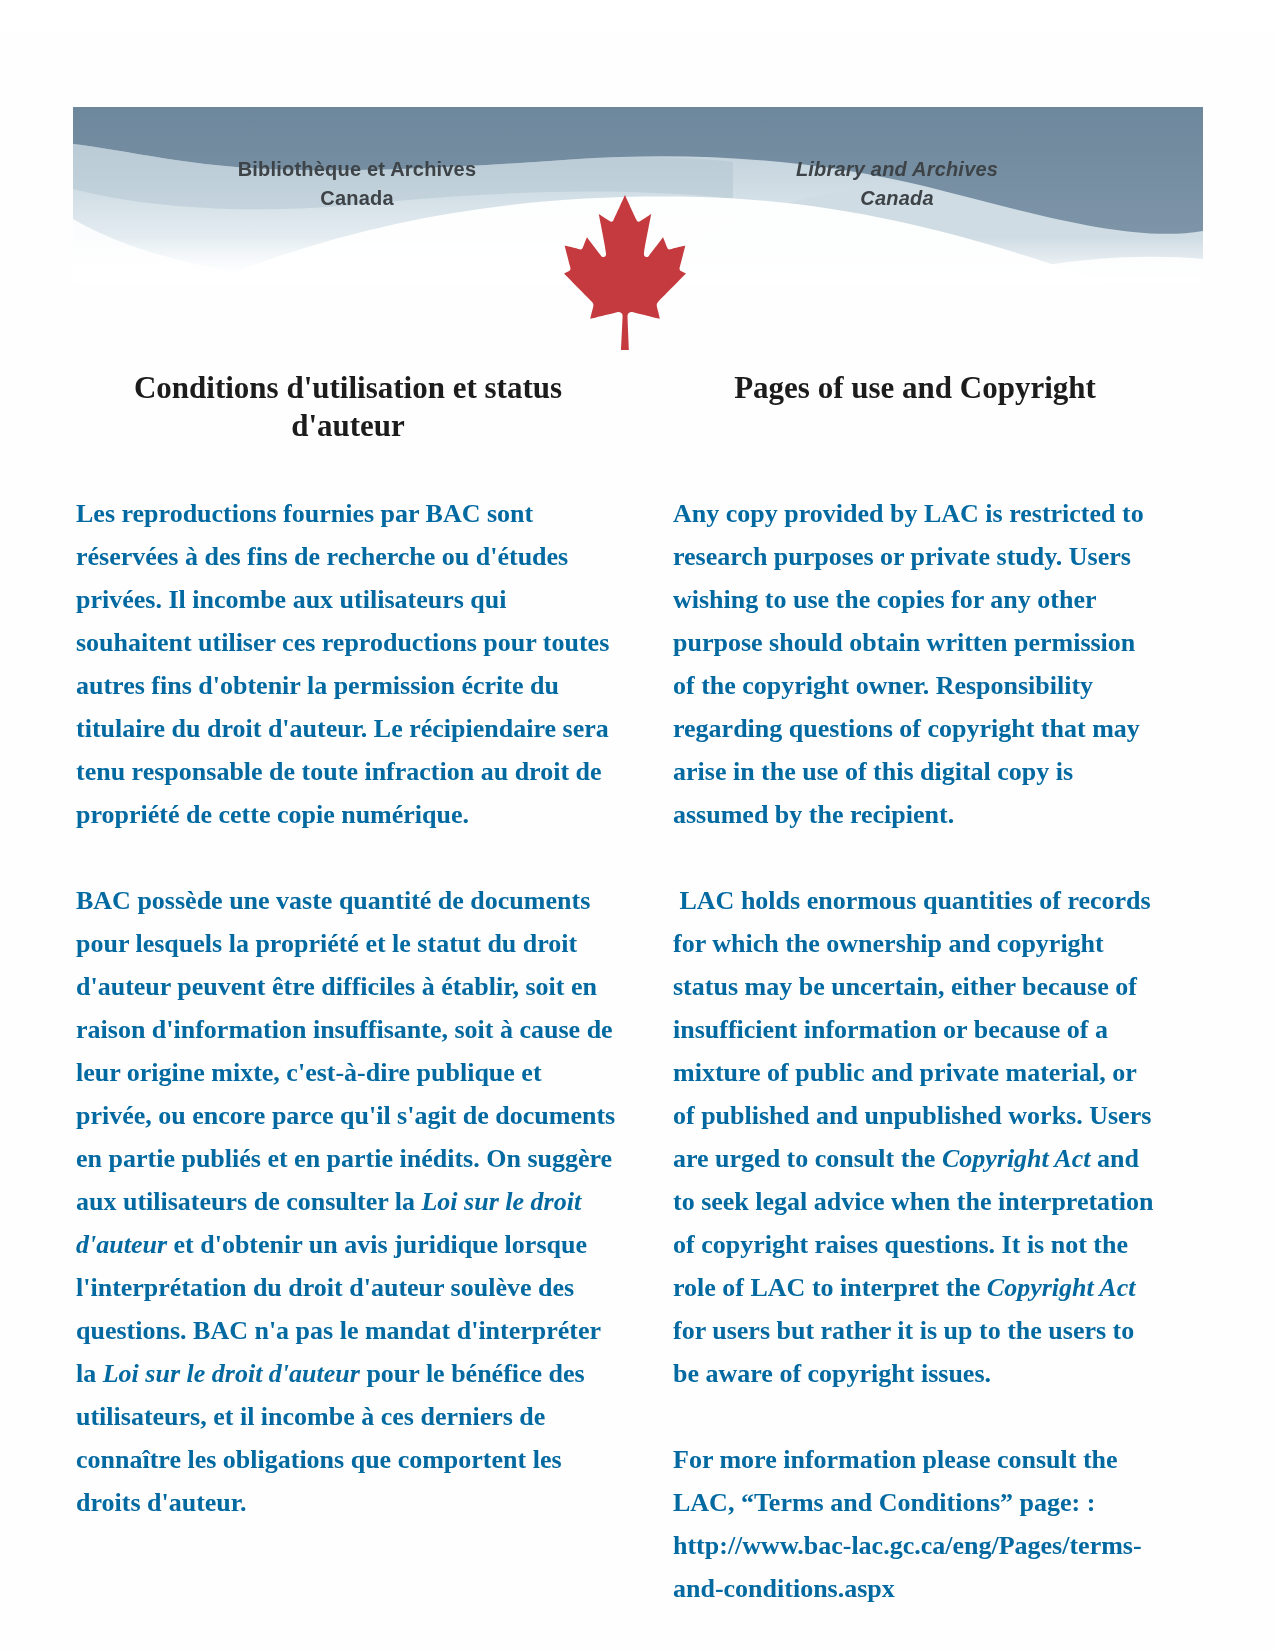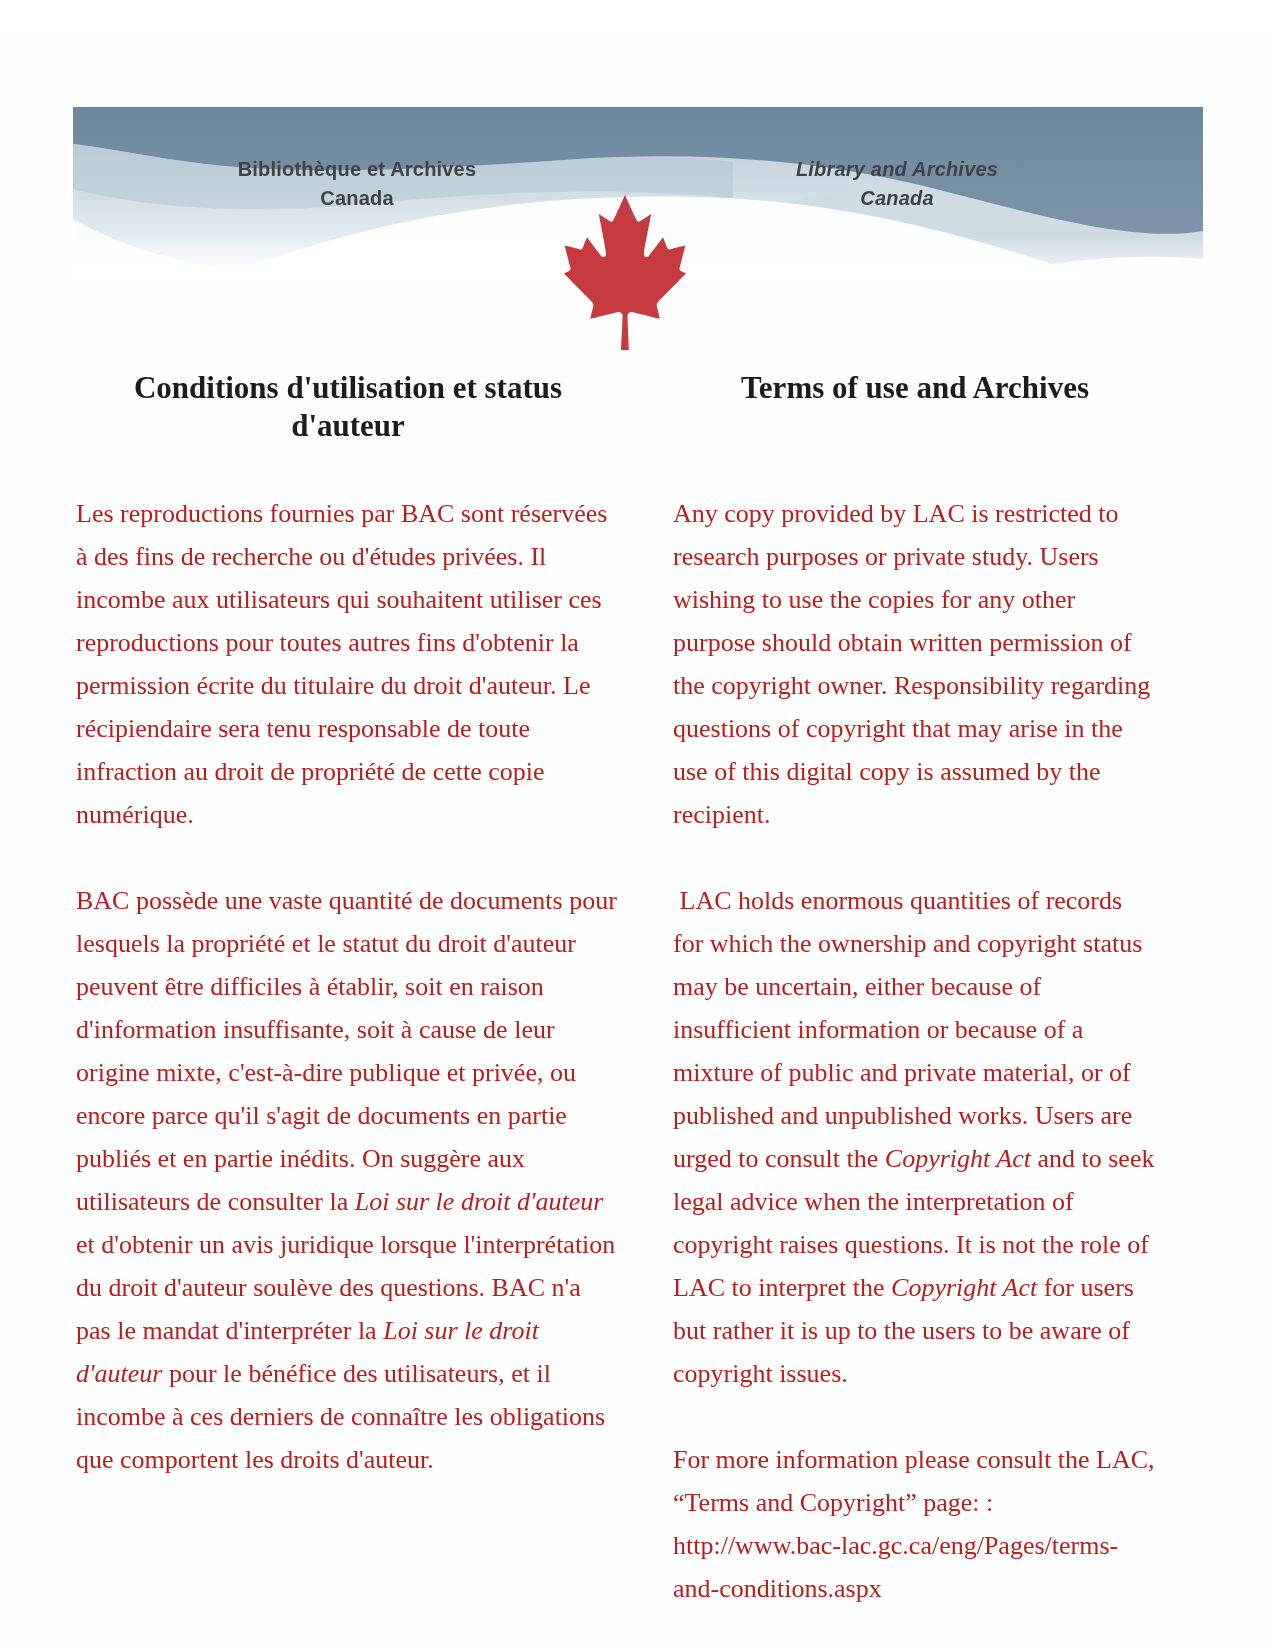--- a/index.html
+++ b/index.html
@@ -57,23 +57,24 @@
     font-size: 31px;
     line-height: 38px;
     color: #1c1c1c;
     text-align: center;
     height: 123px;
     box-sizing: border-box;
   }
   .body-para {
     font-size: 26px;
     line-height: 43px;
-    color: #b91c1c;
+    color: #0369a1;
     margin: 0 0 43px 0;
     white-space: pre-wrap;
+    font-weight: bold;
   }
   .body-para em { font-style: italic; }
 </style>
 </head>
 <body>
 
 <div class="page">
 
   <div class="banner">
     <svg class="waves" viewBox="0 0 1130 178" preserveAspectRatio="none">
@@ -125,22 +126,22 @@
 
   <div class="main">
     <div class="col">
       <div class="col-heading">Conditions d'utilisation et status d'auteur</div>
       <div>
           <p class="body-para"><span>Les reproductions fournies par BAC sont réservées à des fins de recherche ou d'études privées. Il incombe aux utilisateurs qui souhaitent utiliser ces reproductions pour toutes autres fins d'obtenir la permission écrite du titulaire du droit d'auteur. Le récipiendaire sera tenu responsable de toute infraction au droit de propriété de cette copie numérique.</span></p>
           <p class="body-para"><span>BAC possède une vaste quantité de documents pour lesquels la propriété et le statut du droit d'auteur peuvent être difficiles à établir, soit en raison d'information insuffisante, soit à cause de leur origine mixte, c'est-à-dire publique et privée, ou encore parce qu'il s'agit de documents en partie publiés et en partie inédits. On suggère aux utilisateurs de consulter la </span><em>Loi sur le droit d'auteur</em><span> et d'obtenir un avis juridique lorsque l'interprétation du droit d'auteur soulève des questions. BAC n'a pas le mandat d'interpréter la </span><em>Loi sur le droit d'auteur</em><span> pour le bénéfice des utilisateurs, et il incombe à ces derniers de connaître les obligations que comportent les droits d'auteur.</span></p>
         </div>
     </div>
     <div class="col">
-      <div class="col-heading">Terms of use and Archives</div>
+      <div class="col-heading">Pages of use and Copyright</div>
       <div>
           <p class="body-para"><span>Any copy provided by LAC is restricted to research purposes or private study. Users wishing to use the copies for any other purpose should obtain written permission of the copyright owner. Responsibility regarding questions of copyright that may arise in the use of this digital copy is assumed by the recipient.</span></p>
           <p class="body-para"><span> LAC holds enormous quantities of records for which the ownership and copyright status may be uncertain, either because of insufficient information or because of a mixture of public and private material, or of published and unpublished works. Users are urged to consult the </span><em>Copyright Act</em><span> and to seek legal advice when the interpretation of copyright raises questions. It is not the role of LAC to interpret the </span><em>Copyright Act</em><span> for users but rather it is up to the users to be aware of copyright issues.</span></p>
-          <p class="body-para"><span>For more information please consult the LAC, “Terms and Copyright” page: : http://www.bac-lac.gc.ca/eng/Pages/terms-and-conditions.aspx</span></p>
+          <p class="body-para"><span>For more information please consult the LAC, “Terms and Conditions” page: : http://www.bac-lac.gc.ca/eng/Pages/terms-and-conditions.aspx</span></p>
         </div>
     </div>
   </div>
 
 </div>
 
 </body></html>

